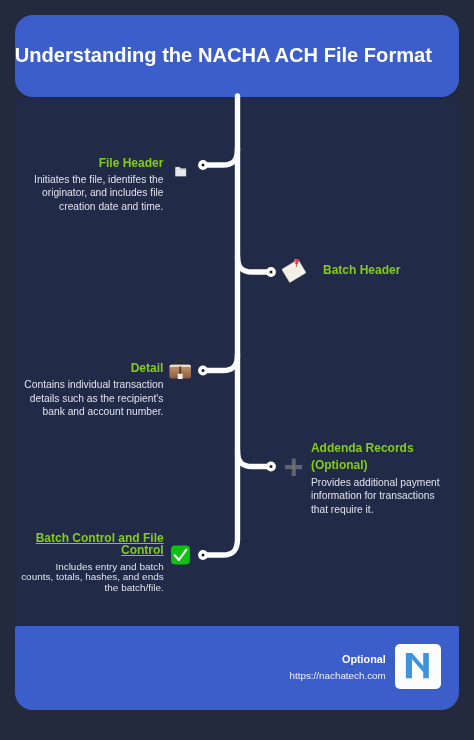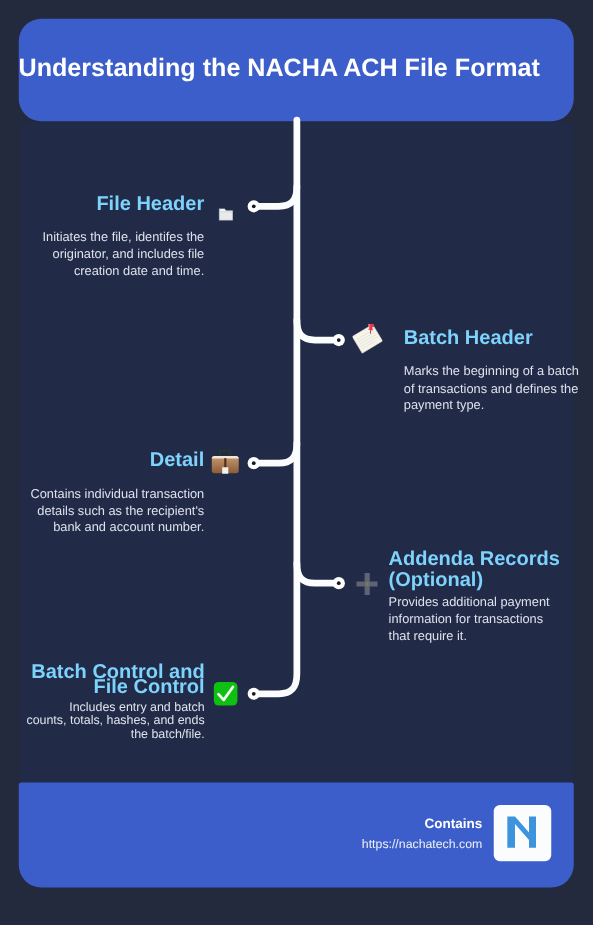--- a/index.html
+++ b/index.html
@@ -4,30 +4,30 @@
 <style>
   html,body{margin:0;padding:0;}
   body{width:474px;height:740px;background:#242a3e;font-family:"Liberation Sans",sans-serif;overflow:hidden;}
   .page{position:relative;width:474px;height:740px;overflow:hidden;}
   .canvas{position:absolute;left:15.7px;top:98px;width:443.5px;height:528.5px;background:#212a47;}
   .header{position:absolute;left:14.8px;top:14.7px;width:444.5px;height:82.5px;background:#3c5ecb;border-radius:18px;display:flex;align-items:center;justify-content:flex-start;}
   .header h1{margin:0;color:#fff;font-size:20.1px;font-weight:bold;letter-spacing:0px;}
   svg.conn{position:absolute;left:0;top:0;width:474px;height:740px;}
   .footer{position:absolute;left:14.8px;top:626px;width:444.6px;height:84.3px;background:#3c5ecb;border-radius:2px 2px 18px 18px;}
   .node{position:absolute;}
-  .ntitle{font-size:16px;font-weight:bold;color:#7dd3fc;line-height:13.7px;}
-  .nbody{font-size:10.25px;color:#dee2eb;line-height:13.2px;margin-top:14px;}
+  .ntitle{font-size:12px;font-weight:bold;color:#84cc16;line-height:13.7px;}
+  .nbody{font-size:10.25px;color:#dee2eb;line-height:13.2px;margin-top:3px;}
   .n1{left:16.4px;top:156.5px;width:147px;text-align:right;}
   .n2{left:323px;top:263.6px;width:143px;text-align:left;}
   .n3{left:16.4px;top:361.6px;width:147px;text-align:right;}
   .n4{left:310.9px;top:440.3px;width:143px;text-align:left;}
   .n5{left:18.7px;top:531.6px;width:145px;text-align:right;}
   .n4 .ntitle{line-height:16.7px;}
   .n4 .nbody{margin-top:2.4px;}
-  .n5 .ntitle{line-height:12.2px;}
+  .n5 .ntitle{line-height:12.2px;text-decoration:underline;}
   .n5 .nbody{font-size:9.95px;line-height:10.35px;margin-top:6px;width:142.8px;margin-left:auto;}
   .icon{position:absolute;}
   .ico1{left:173.8px;top:164.7px;width:13.4px;height:13.0px;}
   .ico2{left:282px;top:259px;width:24px;height:24px;}
   .ico3{left:168.3px;top:357.4px;width:24.4px;height:24.4px;}
   .ico4{left:284.8px;top:458px;width:17.5px;height:18.4px;}
   .ico5{left:170px;top:544px;width:21px;height:22px;}
   .fbrandbox{position:absolute;right:73.6px;top:27.2px;text-align:right;}
   .fbrand{font-size:10.8px;font-weight:bold;color:#fff;line-height:12px;}
   .furl{font-size:9.85px;color:#f0f2f7;line-height:12px;margin-top:5px;}
@@ -68,21 +68,20 @@
   <div class="node n1">
     <div class="txt">
       <div class="ntitle">File Header</div>
       <div class="nbody">Initiates the file, identifes the originator, and includes file creation date and time.</div>
     </div>
   </div>
 
   <div class="node n2">
     <div class="txt">
       <div class="ntitle">Batch Header</div>
-      <div class="nbody">Marks the beginning of a batch of transactions and defines the payment type.</div>
     </div>
   </div>
 
   <div class="node n4">
     <div class="txt">
       <div class="ntitle">Addenda Records (Optional)</div>
       <div class="nbody">Provides additional payment information for transactions that require it.</div>
     </div>
   </div>
 
@@ -145,21 +144,21 @@
     <path d="M10.3 9.6 h3.4 v4.8 h-3.4 z" fill="#9a8f4e" opacity="0.45"></path>
   </svg>
 
   <svg class="icon ico5" viewBox="0 0 24 24">
     <rect x="1.2" y="1.2" width="21.6" height="21.6" rx="4.4" fill="#0fbf12"></rect>
     <path d="M5.4 12.4 L10.2 17.6 L18.7 5.8" fill="none" stroke="#f2fbf2" stroke-width="2.5" stroke-linecap="round" stroke-linejoin="round"></path>
   </svg>
 
   <div class="footer">
     <div class="fbrandbox">
-      <div class="fbrand">Contains</div>
+      <div class="fbrand">Optional</div>
       <div class="furl">https://nachatech.com</div>
     </div>
     <div class="flogo">
       <svg viewBox="0 0 100 100">
         <path d="M7 3 h23 l42 48 v-48 h21 v94 h-21 v-23 l-42 -48 v71 h-23 z" fill="#3e94dc"></path>
       </svg>
     </div>
   </div>
 </div>
 

